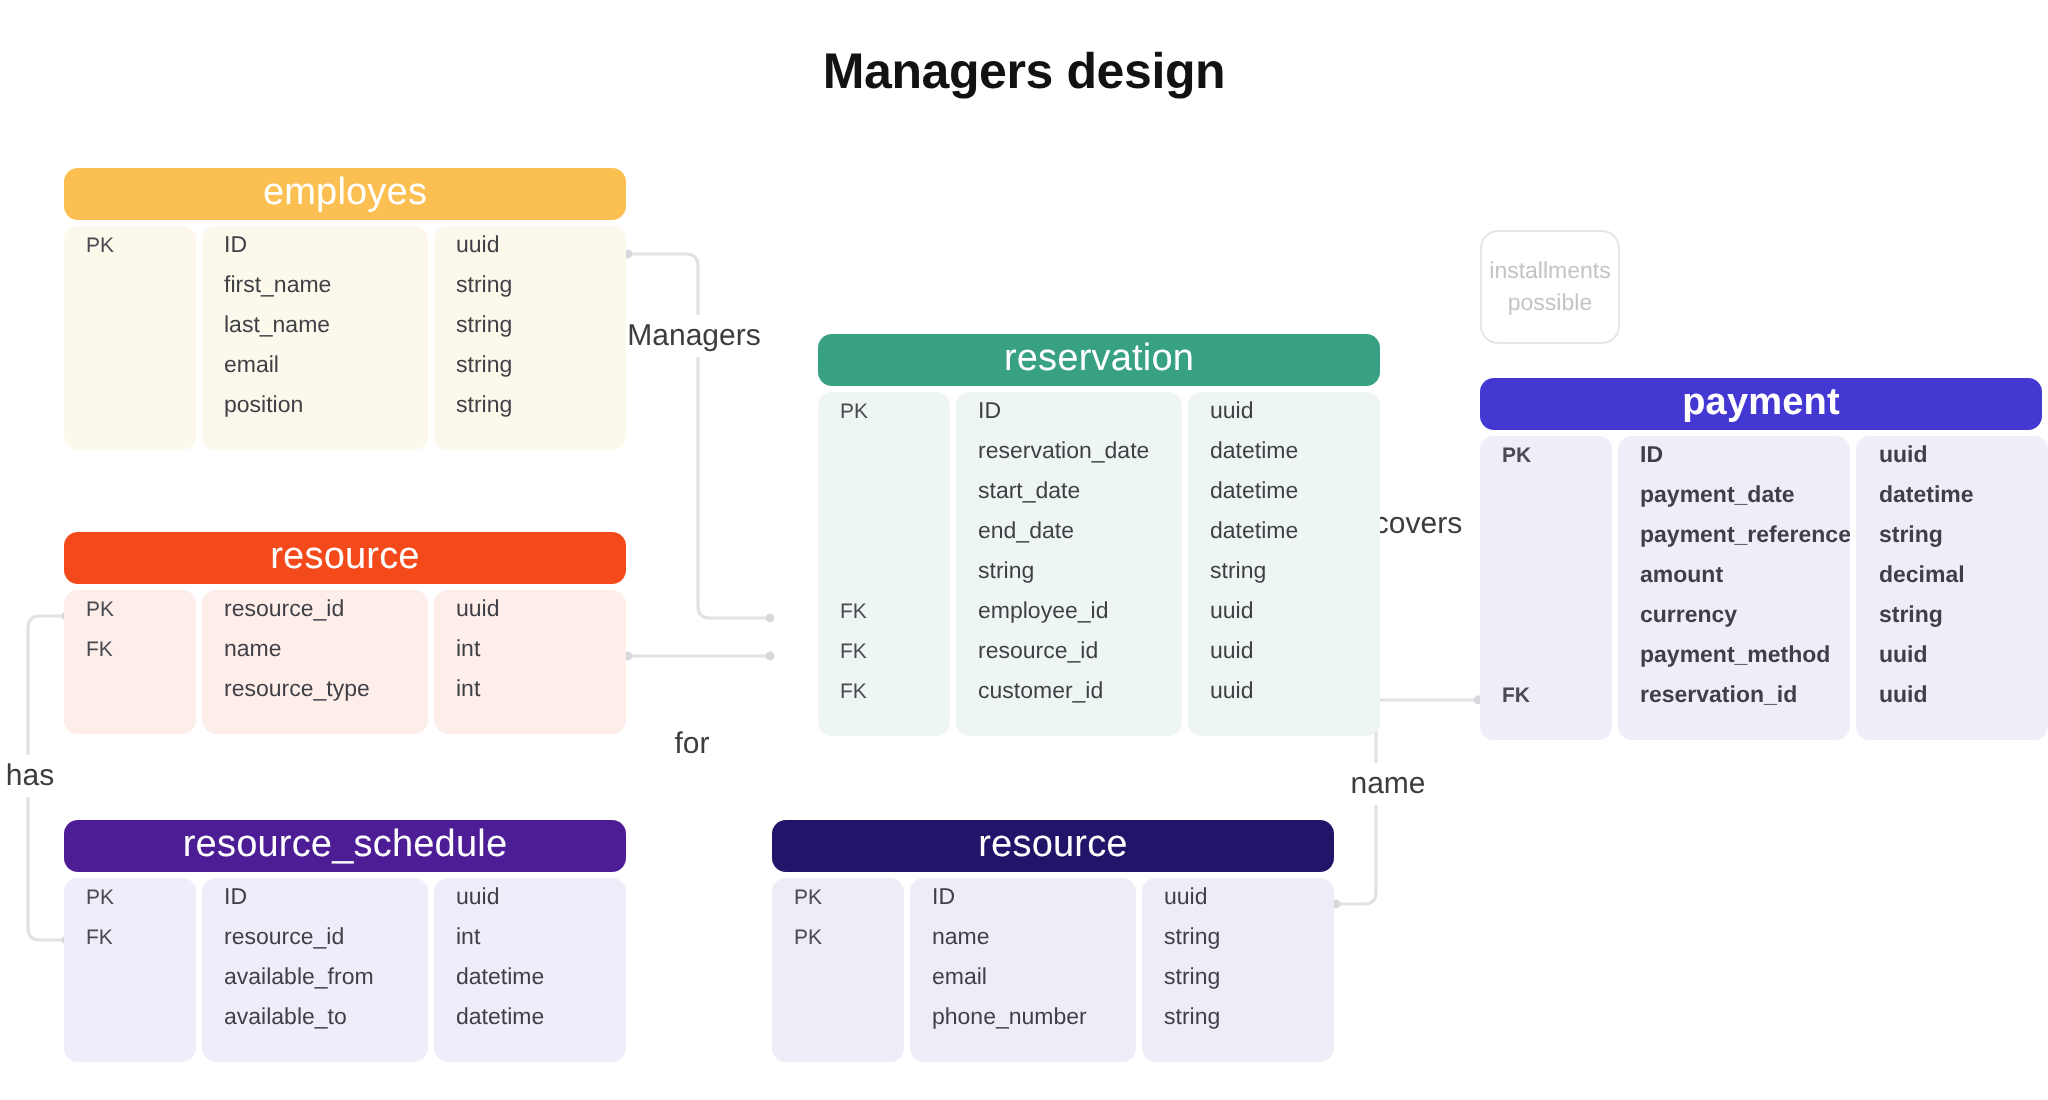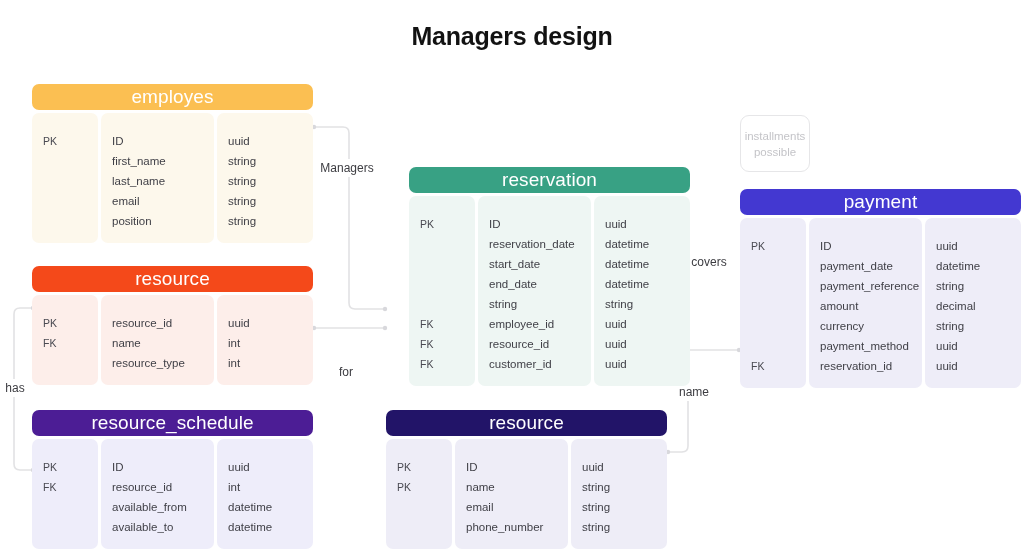--- a/index.html
+++ b/index.html
@@ -47,21 +47,21 @@
     stroke: #e2e2e4;
     stroke-width: 1.6;
     stroke-linecap: round;
     stroke-linejoin: round;
   }
   .edge-dot {
     fill: #d8d8dc;
   }
   .edge-label {
     position: absolute;
-    font-size: 12px;
+    font-size: 15px;
     color: #3c3c41;
     background: #ffffff;
     padding: 2px 5px;
     white-space: nowrap;
     transform: translate(-50%, -50%);
   }
 
   
   .entity {
     position: absolute;
@@ -77,21 +77,21 @@
     color: #ffffff;
     letter-spacing: 0.1px;
   }
   .entity-body {
     display: flex;
     gap: 3px;
     margin-top: 3px;
   }
   .col {
     border-radius: 7px;
-    padding: 18px 0 12px 0;
+    padding: 0 0 12px 0;
     box-sizing: border-box;
   }
   .col-key   { flex: 0 0 66px; padding-left: 11px; }
   .col-field { flex: 1 1 auto; padding-left: 11px; }
   .col-type  { flex: 0 0 96px; padding-left: 11px; }
   .cell {
     height: 20px;
     line-height: 20px;
     font-size: 11.5px;
     color: #3f3f46;
@@ -284,21 +284,21 @@
       </div>
       <div class="col col-type" style="background:#eeedf7;">
         <div class="cell">uuid</div>
         <div class="cell">string</div>
         <div class="cell">string</div>
         <div class="cell">string</div>
       </div>
     </div>
   </div>
 
-  <div class="entity" style="left:740px; top:189px; width:281px;">
+  <div class="entity" style="left:740px; top:189px; width:281px;font-weight:bold;">
     <div class="entity-header" style="background:#4338d1;">payment</div>
     <div class="entity-body">
       <div class="col col-key" style="background:#eeedf8;">
         <div class="cell key-cell">PK</div>
         <div class="cell key-cell"></div>
         <div class="cell key-cell"></div>
         <div class="cell key-cell"></div>
         <div class="cell key-cell"></div>
         <div class="cell key-cell"></div>
         <div class="cell key-cell">FK</div>

